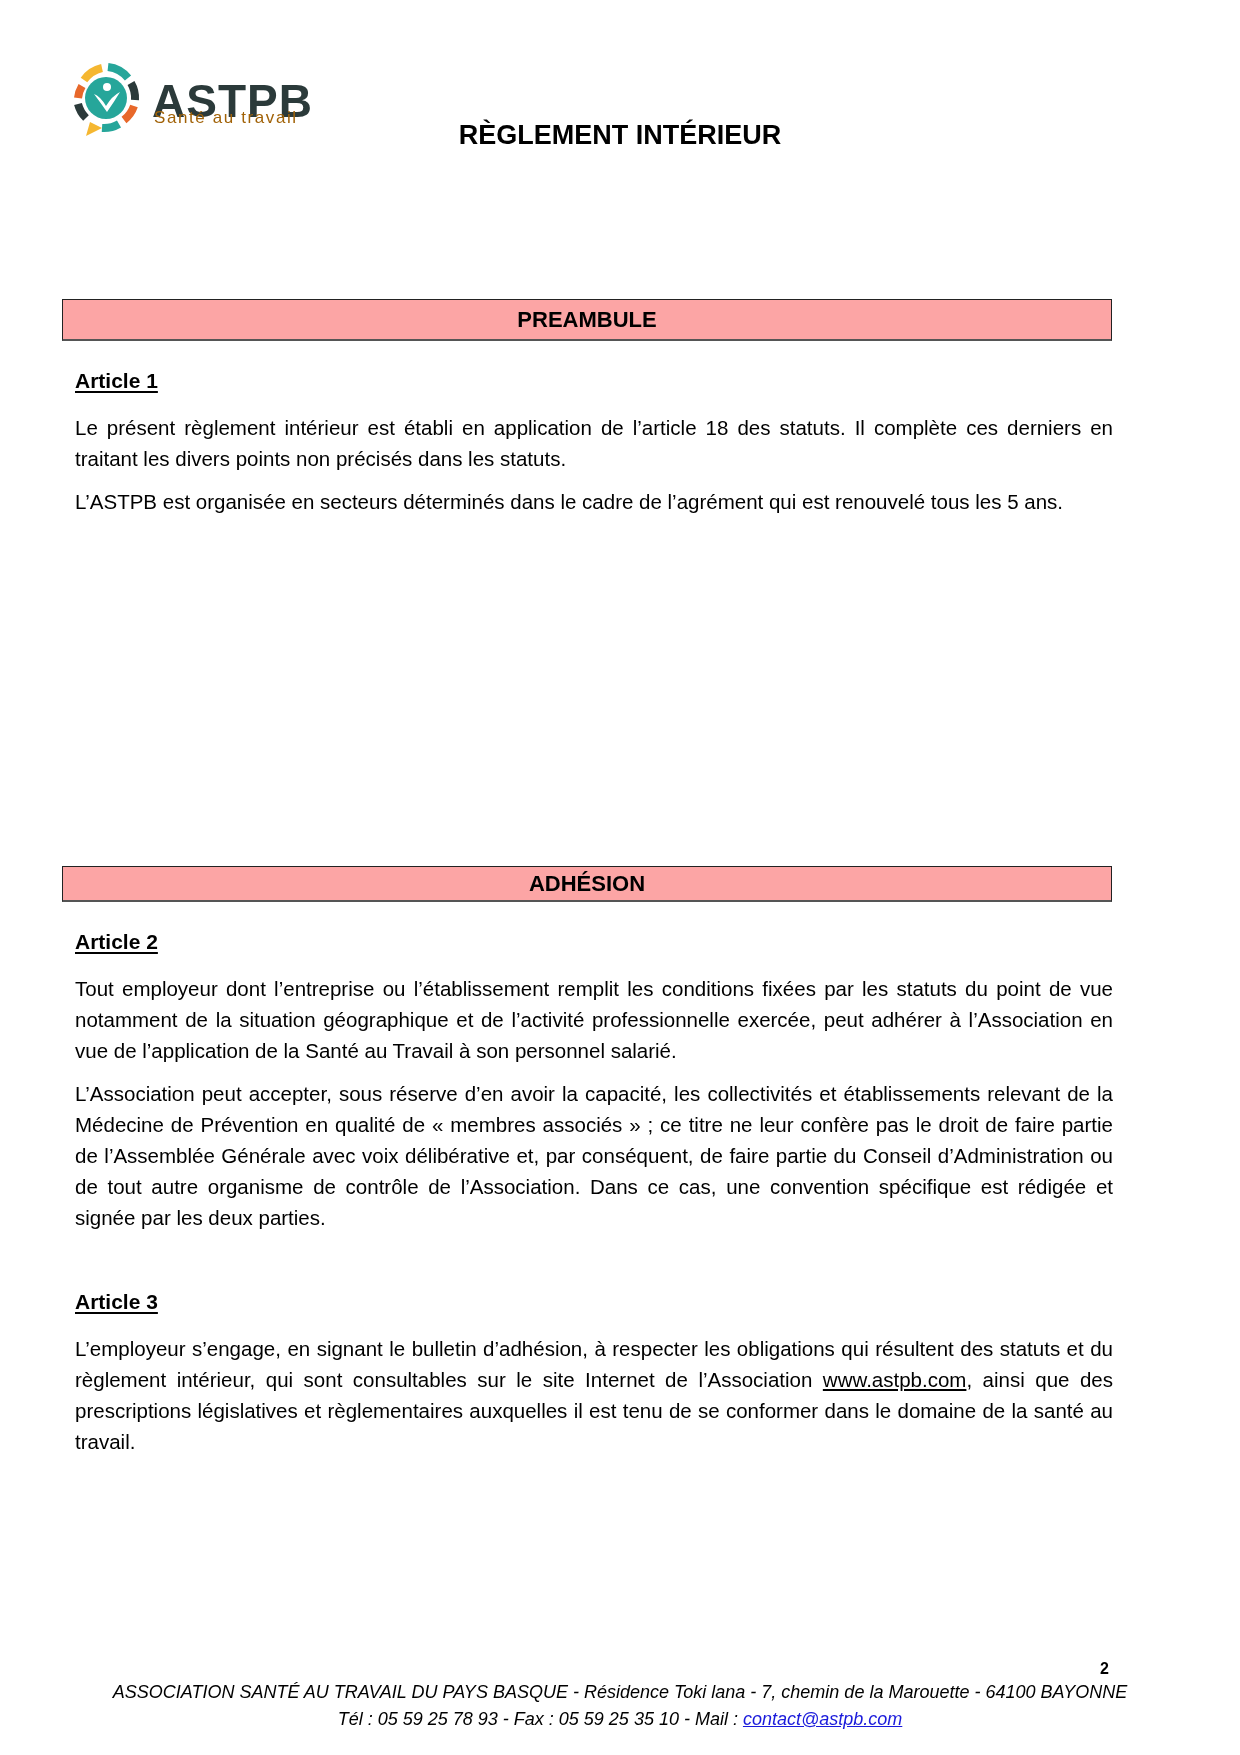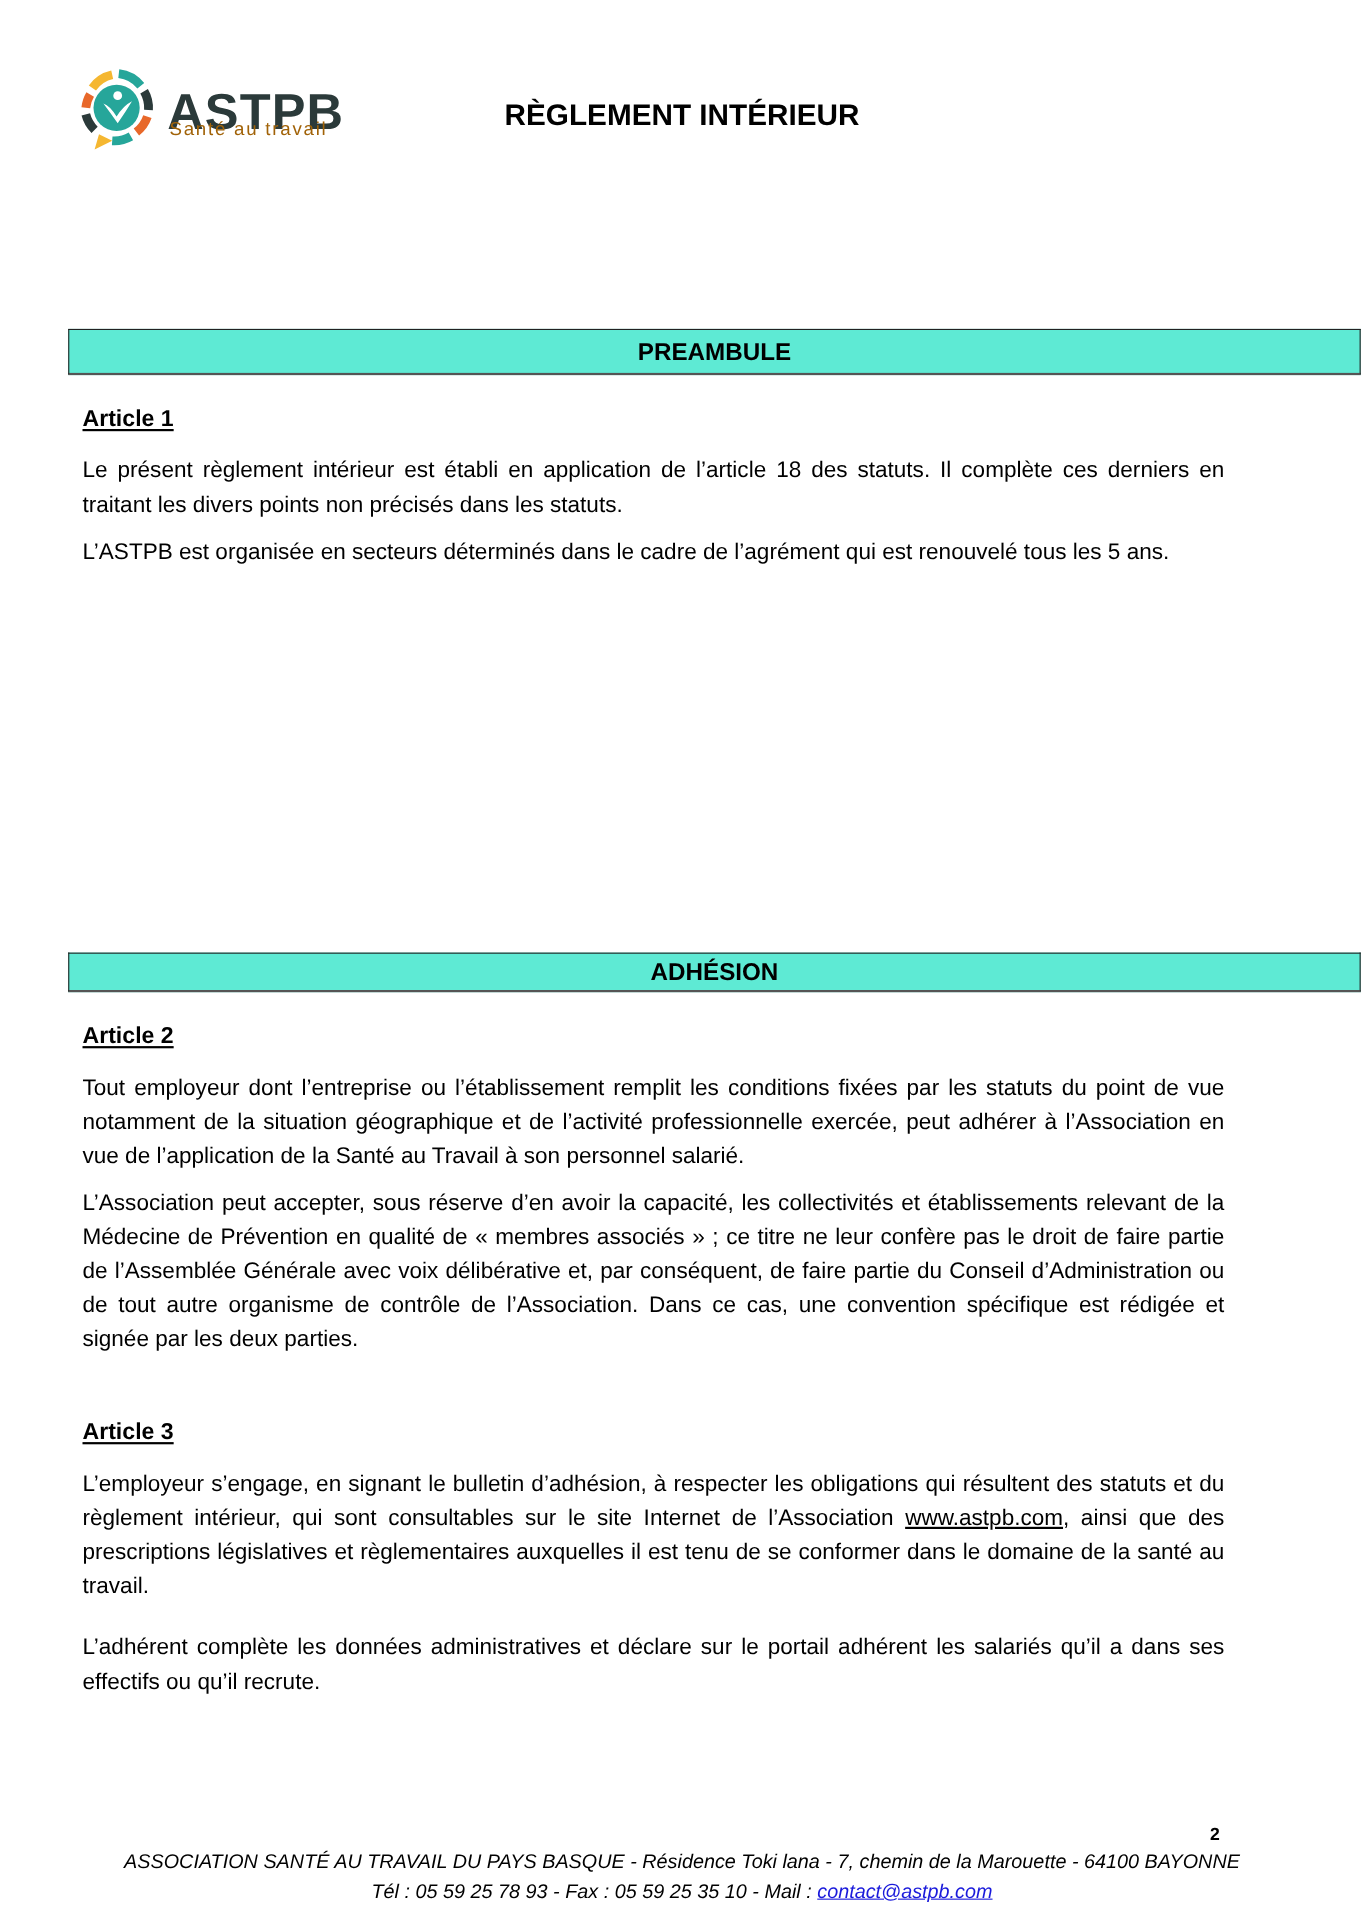--- a/index.html
+++ b/index.html
@@ -3,23 +3,23 @@
 <meta charset="utf-8">
 <style>
   html, body { margin: 0; padding: 0; background: #ffffff; }
   body { width: 1240px; height: 1755px; position: relative; overflow: hidden;
          font-family: "Liberation Sans", sans-serif; color: #000; }
   .logo { position: absolute; left: 74px; top: 60px; width: 240px; height: 80px; }
   .logo-text { position: absolute; left: 78px; top: 16px; font-weight: bold; font-size: 46px;
                color: #2b3a3a; letter-spacing: 1px; line-height: 50px; }
   .logo-sub { position: absolute; left: 80px; top: 48px; font-size: 17px; color: #a16207;
               letter-spacing: 1.6px; }
-  .doc-title { position: absolute; left: 0; width: 1240px; top: 90px; text-align: center;
+  .doc-title { position: absolute; left: 0; width: 1240px; top: 120px; text-align: center;
                font-weight: bold; font-size: 27px; letter-spacing: 0px; }
-  .section-bar { position: absolute; left: 62px; width: 1175px; background: #5eead4;
+  .section-bar { position: absolute; left: 62px; width: 1050px; background: #fca5a5;
                  border: 1.5px solid #222; border-bottom: 2px solid #555;
                  text-align: center; font-weight: bold; font-size: 22px; box-sizing: border-box; }
   .bar-1 { top: 299px; height: 42px; line-height: 40px; }
   .bar-2 { top: 866px; height: 36px; line-height: 34px; }
   .article-h { position: absolute; left: 75px; font-weight: bold; font-size: 21px;
                text-decoration: underline; text-underline-offset: 3px; }
   .body-block { position: absolute; left: 75px; width: 1038px; font-size: 20.5px;
                 line-height: 31px; }
   .body-block p { margin: 0 0 12px 0; text-align: justify; }
   .body-block p.gap-lg { margin-bottom: 25px; }
@@ -70,18 +70,17 @@
 
 <div class="article-h" style="top:930px;">Article 2</div>
 <div class="body-block" style="top:973px;">
   <p>Tout employeur dont l’entreprise ou l’établissement remplit les conditions fixées par les statuts du point de vue notamment de la situation géographique et de l’activité professionnelle exercée, peut adhérer à l’Association en vue de l’application de la Santé au Travail à son personnel salarié.</p>
   <p>L’Association peut accepter, sous réserve d’en avoir la capacité, les collectivités et établissements relevant de la Médecine de Prévention en qualité de « membres associés » ; ce titre ne leur confère pas le droit de faire partie de l’Assemblée Générale avec voix délibérative et, par conséquent, de faire partie du Conseil d’Administration ou de tout autre organisme de contrôle de l’Association. Dans ce cas, une convention spécifique est rédigée et signée par les deux parties.</p>
 </div>
 
 <div class="article-h" style="top:1290px;">Article 3</div>
 <div class="body-block" style="top:1333px;">
   <p class="gap-lg"><span>L’employeur s’engage, en signant le bulletin d’adhésion, à respecter les obligations qui résultent des statuts et du règlement intérieur, qui sont consultables sur le site Internet de l’Association </span><span class="link">www.astpb.com</span><span>, ainsi que des prescriptions législatives et règlementaires auxquelles il est tenu de se conformer dans le domaine de la santé au travail.</span></p>
-  <p>L’adhérent complète les données administratives et déclare sur le portail adhérent les salariés qu’il a dans ses effectifs ou qu’il recrute.</p>
 </div>
 
 <div class="page-num">2</div>
 <div class="footer footer-1">ASSOCIATION SANTÉ AU TRAVAIL DU PAYS BASQUE - Résidence Toki lana -  7, chemin de la Marouette - 64100 BAYONNE</div>
 <div class="footer footer-2"><span>Tél : 05 59 25 78 93 - Fax : 05 59 25 35 10 - Mail : </span><span class="mail">contact@astpb.com</span></div>
 
 </body></html>

